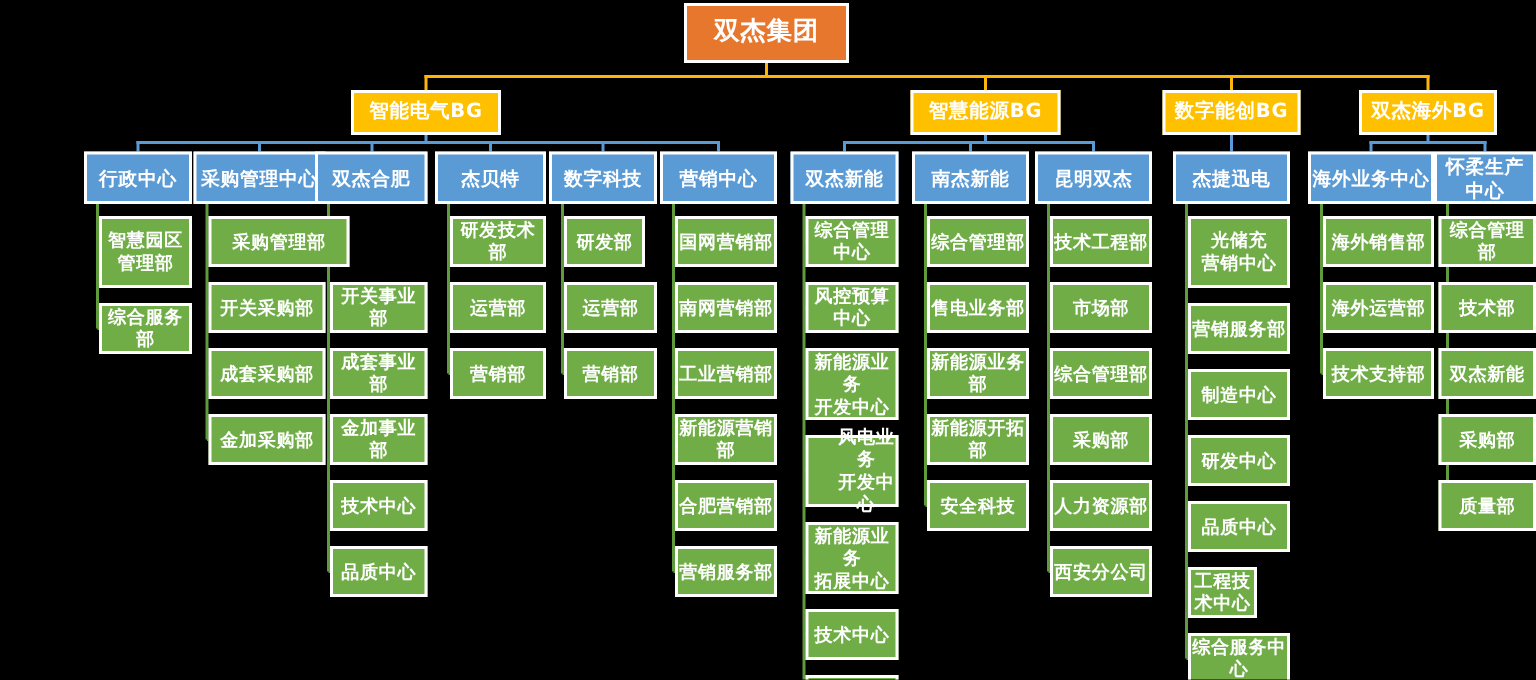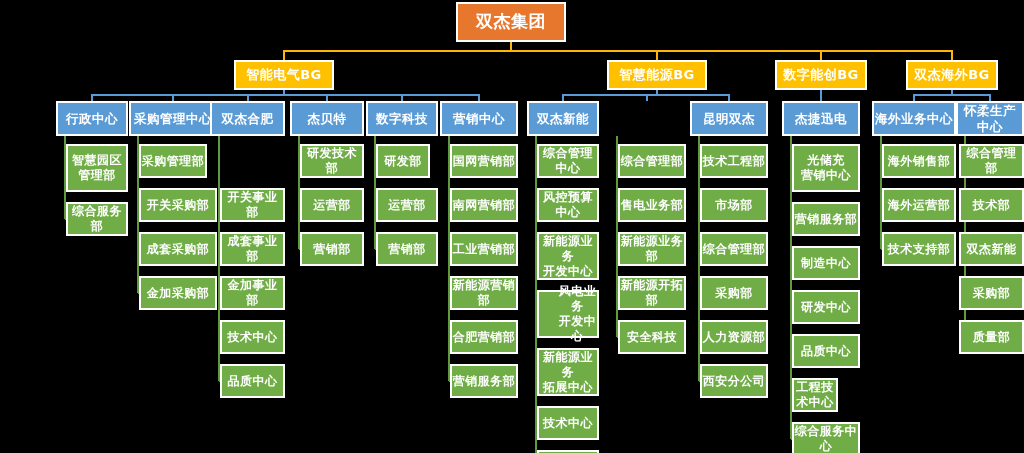--- a/index.html
+++ b/index.html
@@ -85,21 +85,21 @@
     <div class="lnk v c-blue" style="left: 913px; top: 94px; height: 7px;"></div>
     <div class="lnk v c-blue" style="left: 989px; top: 94px; height: 7px;"></div>
     <div class="node n-div" style="left: 56px; top: 101px; width: 72px; height: 35px;">行政中心</div>
     <div class="node n-dept" style="left: 66px; top: 144px; width: 62px; height: 48px;">智慧园区
 管理部</div>
     <div class="lnk h c-green" style="left: 65px; top: 167px; width: 1px;"></div>
     <div class="node n-dept" style="left: 66px; top: 202px; width: 62px; height: 34px;">综合服务部</div>
     <div class="lnk h c-green" style="left: 65px; top: 218px; width: 1px;"></div>
     <div class="lnk v c-green" style="left: 64px; top: 136px; height: 83px;"></div>
     <div class="node n-div" style="left: 129px; top: 101px; width: 88px; height: 35px;">采购管理中心</div>
-    <div class="node n-dept" style="left: 139px; top: 144px; width: 68px; height: 34px;">采购管理部</div>
+    <div class="node n-dept" style="left: 139px; top: 144px; width: 94px; height: 34px;">采购管理部</div>
     <div class="lnk h c-green" style="left: 138px; top: 160px; width: 1px;"></div>
     <div class="node n-dept" style="left: 139px; top: 188px; width: 78px; height: 34px;">开关采购部</div>
     <div class="lnk h c-green" style="left: 138px; top: 204px; width: 1px;"></div>
     <div class="node n-dept" style="left: 139px; top: 232px; width: 78px; height: 34px;">成套采购部</div>
     <div class="lnk h c-green" style="left: 138px; top: 248px; width: 1px;"></div>
     <div class="node n-dept" style="left: 139px; top: 276px; width: 78px; height: 34px;">金加采购部</div>
     <div class="lnk h c-green" style="left: 138px; top: 292px; width: 1px;"></div>
     <div class="lnk v c-green" style="left: 137px; top: 136px; height: 157px;"></div>
     <div class="node n-div" style="left: 210px; top: 101px; width: 75px; height: 35px;">双杰合肥</div>
     <div class="lnk h c-green" style="left: 219px; top: 160px; width: 1px;"></div>
@@ -155,20 +155,21 @@
     <div class="node n-dept" style="left: 537px; top: 290px; width: 62px; height: 48px; padding-left: 19px;">风电业务
 开发中心</div>
     <div class="lnk h c-green" style="left: 536px; top: 313px; width: 1px;"></div>
     <div class="node n-dept" style="left: 537px; top: 348px; width: 62px; height: 48px;">新能源业务
 拓展中心</div>
     <div class="lnk h c-green" style="left: 536px; top: 371px; width: 1px;"></div>
     <div class="node n-dept" style="left: 537px; top: 406px; width: 62px; height: 34px;">技术中心</div>
     <div class="lnk h c-green" style="left: 536px; top: 422px; width: 1px;"></div>
     <div class="node n-dept" style="left: 537px; top: 450px; width: 62px; height: 34px;">工程中心</div>
     <div class="lnk v c-green" style="left: 535px; top: 136px; height: 331px;"></div>
+    <div class="node n-div" style="left: 608px; top: 101px; width: 78px; height: 35px;">南杰新能</div>
     <div class="node n-dept" style="left: 618px; top: 144px; width: 68px; height: 34px;">综合管理部</div>
     <div class="lnk h c-green" style="left: 617px; top: 160px; width: 1px;"></div>
     <div class="node n-dept" style="left: 618px; top: 188px; width: 68px; height: 34px;">售电业务部</div>
     <div class="lnk h c-green" style="left: 617px; top: 204px; width: 1px;"></div>
     <div class="node n-dept" style="left: 618px; top: 232px; width: 68px; height: 34px;">新能源业务部</div>
     <div class="lnk h c-green" style="left: 617px; top: 248px; width: 1px;"></div>
     <div class="node n-dept" style="left: 618px; top: 276px; width: 68px; height: 34px;">新能源开拓部</div>
     <div class="lnk h c-green" style="left: 617px; top: 292px; width: 1px;"></div>
     <div class="node n-dept" style="left: 618px; top: 320px; width: 68px; height: 34px;">安全科技</div>
     <div class="lnk h c-green" style="left: 617px; top: 336px; width: 1px;"></div>

